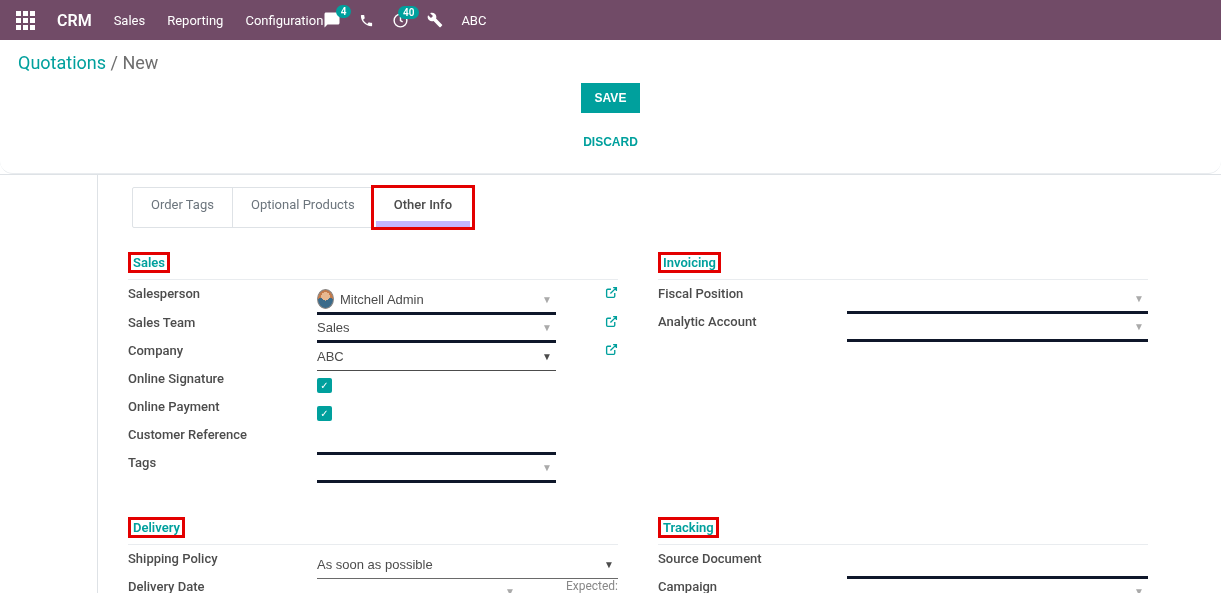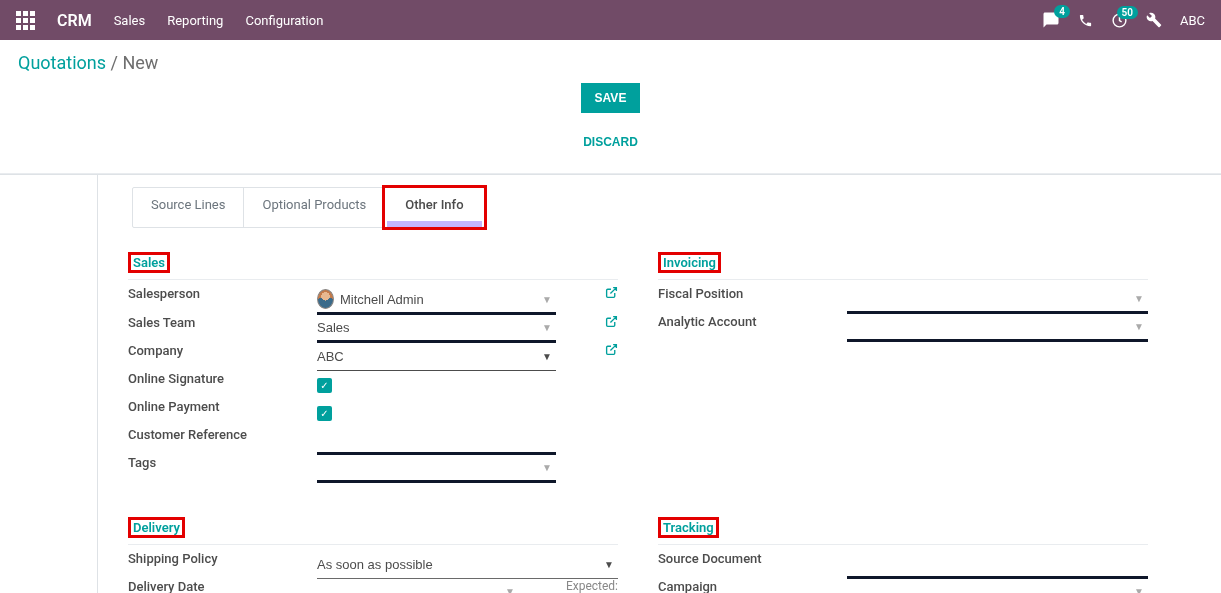--- a/index.html
+++ b/index.html
@@ -9,21 +9,21 @@
     color: #4c4c4c;
     background: #fff;
   }
   .navbar {
     background: #714b67;
     color: #fff;
     height: 40px;
     display: flex;
     align-items: center;
     padding: 0 16px;
-    justify-content: space-between;
+    justify-content: flex-start;
   }
   .nav-left { display: flex; align-items: center; gap: 22px; }
   .apps-icon {
     display: grid;
     grid-template-columns: repeat(3, 5px);
     grid-template-rows: repeat(3, 5px);
     gap: 2px;
   }
   .apps-icon span { background: #fff; width: 5px; height: 5px; }
   .brand { font-weight: 600; font-size: 16px; }
@@ -36,20 +36,21 @@
     background: #00a09d;
     color: #fff;
     font-size: 10px;
     padding: 1px 5px;
     border-radius: 8px;
     font-weight: 600;
   }
   .breadcrumb-bar {
     padding: 12px 18px 4px;
     border-bottom: 1px solid #e9ecef;
+    border-radius: 13px;
   }
   .breadcrumb-title {
     font-size: 18px;
     color: #6f6f6f;
   }
   .breadcrumb-title .bc-link { color: #00a09d; }
   .action-bar {
     padding: 10px 18px 12px;
     display: flex;
     gap: 14px;
@@ -221,21 +222,21 @@
     <div class="icon-btn">
       <svg width="15" height="15" viewBox="0 0 24 24" fill="#fff">
           <path d="M6.6 10.8c1.4 2.8 3.8 5.1 6.6 6.6l2.2-2.2c.3-.3.7-.4 1-.2 1.1.4 2.3.6 3.6.6.6 0 1 .4 1 1V20c0 .6-.4 1-1 1C10.6 21 3 13.4 3 4c0-.6.4-1 1-1h3.5c.6 0 1 .4 1 1 0 1.2.2 2.4.6 3.6.1.4 0 .8-.2 1l-2.3 2.2z"></path>
         </svg>
     </div>
     <div class="icon-btn">
       <svg width="17" height="17" viewBox="0 0 24 24" fill="none" stroke="#fff" stroke-width="2">
           <circle cx="12" cy="12" r="9"></circle>
           <path d="M12 7v5l3 2"></path>
         </svg>
-      <span class="badge">50</span>
+      <span class="badge">40</span>
     </div>
     <div class="icon-btn">
       <svg width="16" height="16" viewBox="0 0 24 24" fill="#fff">
           <path d="M22.7 19l-9.1-9.1c.9-2.3.4-5-1.5-6.9-2-2-5-2.4-7.4-1.3L9 6 6 9 1.6 4.7C.4 7.1.9 10.1 2.9 12.1c1.9 1.9 4.6 2.4 6.9 1.5l9.1 9.1c.4.4 1 .4 1.4 0l2.3-2.3c.4-.4.4-1 .1-1.4z"></path>
         </svg>
     </div>
     <span class="nav-item">ABC</span>
   </div>
 </div>
 
@@ -250,21 +251,21 @@
     <button class="btn-discard">DISCARD</button>
   </div>
 </div>
 
 <div class="content-wrap">
   <div class="sidebar-gutter"></div>
 
   <div class="form-sheet">
 
     <div class="tabs">
-      <div class="tab">Source Lines</div>
+      <div class="tab">Order Tags</div>
       <div class="tab">Optional Products</div>
       <span class="highlight-box" style="margin:-3px;">
         <div class="tab active">Other Info</div>
       </span>
     </div>
 
     <div class="form-columns">
 
       <div class="form-col">
         <div class="section-title">

